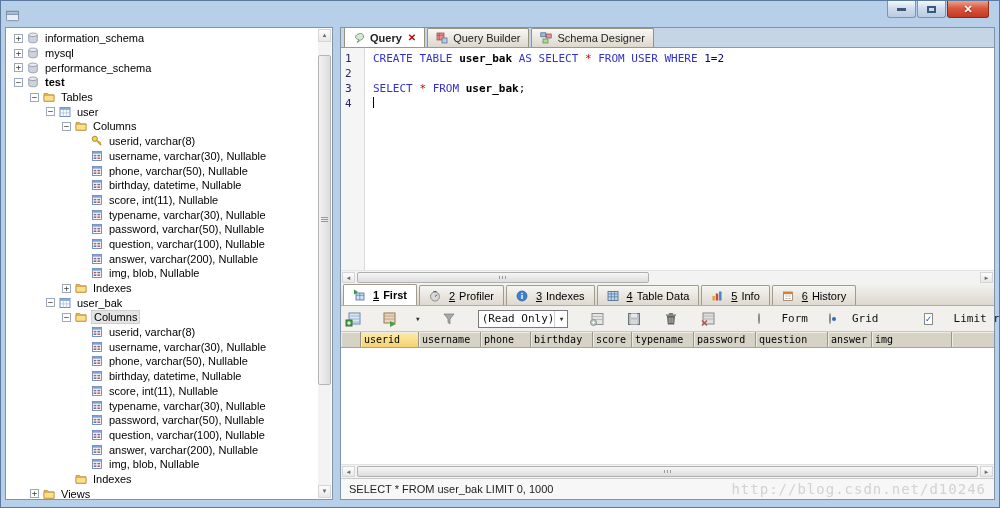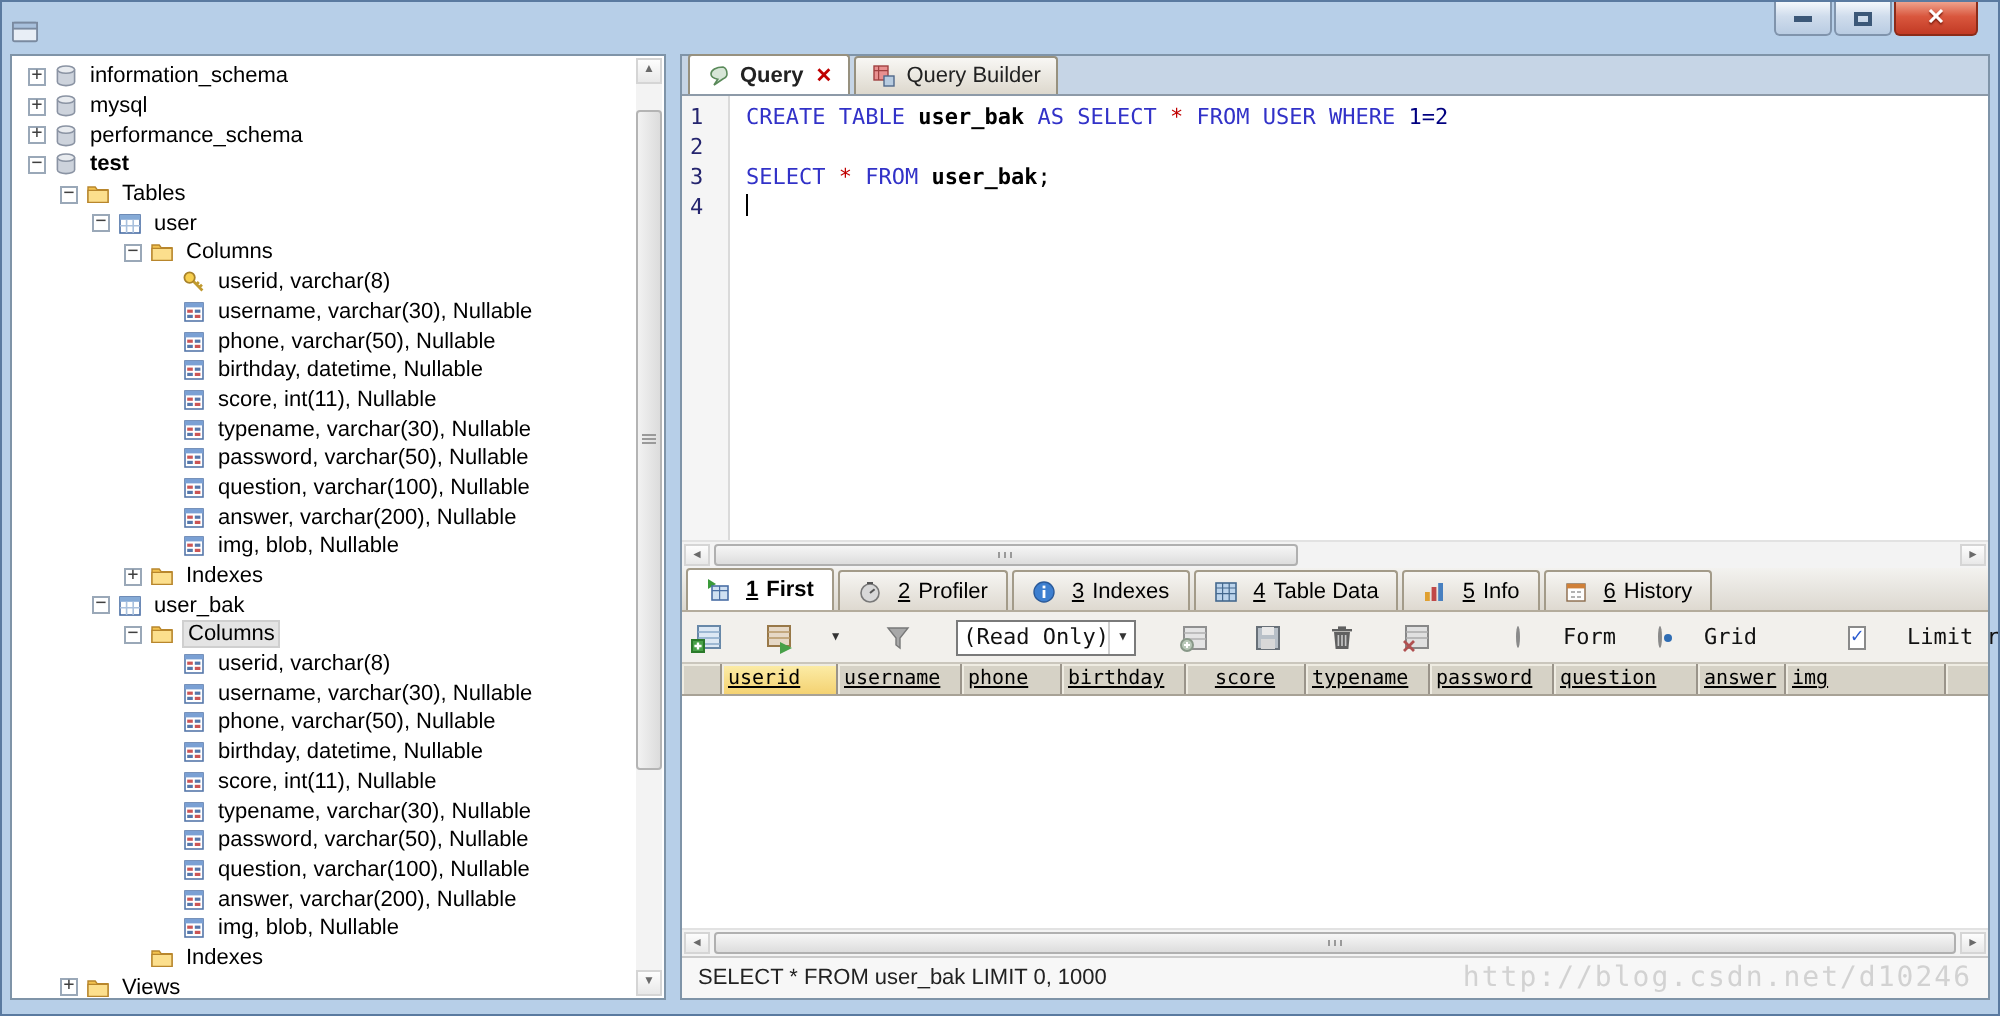--- a/index.html
+++ b/index.html
@@ -72,21 +72,21 @@
   .ddarrow{width:13px;height:16px;border-left:1px solid #d0d0d0;display:flex;align-items:center;justify-content:center;font-size:6px;color:#333;}
   .radio{width:11px;height:11px;border:1px solid #8a8a8a;border-radius:50%;background:radial-gradient(#fff,#e8e8e8);display:inline-block;position:relative;}
   .radio.on::after{content:"";position:absolute;left:2.5px;top:2.5px;width:4px;height:4px;border-radius:50%;background:#2f6db4;}
   .checkbox{width:12px;height:12px;border:1px solid #8a8a8a;background:#fff;display:inline-flex;align-items:center;justify-content:center;font-size:10px;color:#2a5ad0;font-weight:bold;line-height:1;}
   .vsep{width:1px;height:18px;background:#d2cec6;box-shadow:1px 0 0 #fff;margin:0 2px;}
   .spinbtn{width:12px;height:16px;border:1px solid #9a9a9a;background:linear-gradient(#fff,#e4e4e4);display:inline-flex;align-items:center;justify-content:center;font-size:6px;color:#333;}
   .tb-input{height:16px;border:1px solid #7a7a7a;font-family:"DejaVu Sans Mono",monospace;font-size:11px;padding:0 3px;}
   .refresh-btn{height:19px;border:1px solid #707070;border-radius:2px;background:linear-gradient(#fafafa,#e2e2e2);font-family:"DejaVu Sans Mono",monospace;font-size:11px;padding:0 10px;color:#000;}
   
   .gridheader{height:16px;background:#d6d2c6;display:flex;font-family:"DejaVu Sans Mono",monospace;font-size:10px;color:#000;border-bottom:1px solid #a8a296;flex:none;}
-  .gcell{flex:none;border-right:1px solid #9a948a;box-shadow:inset 1px 1px 0 #efece2;padding:2px 3px 0 3px;overflow:hidden;white-space:nowrap;text-decoration:underline;}
+  .gcell{flex:none;border-right:1px solid #9a948a;box-shadow:inset 1px 1px 0 #efece2;padding:2px 3px 0 3px;overflow:hidden;white-space:nowrap;}
   .gcell.hl{background:linear-gradient(#fceda9,#f4d272);}
   .gcell.filler{flex:1;border-right:none;}
   .gridbody{flex:1;background:#fff;}
   
   .statusbar{height:21px;background:#f7f7f7;border-top:1px solid #cacaca;display:flex;align-items:center;justify-content:space-between;padding:0 8px;font-size:11px;color:#222;flex:none;}
   .watermark{color:#d2d2d2;font-family:"DejaVu Sans Mono",monospace;font-size:14px;letter-spacing:1px;}
 </style>
 </head>
 <body>
 
@@ -572,20 +572,30 @@
           </div>
           <div class="dtab">
             <span class="tree-icon">
               <svg width="12" height="12" viewBox="0 0 12 12">
                 <rect x="1" y="1" width="7" height="7" fill="#e89090" stroke="#a04040" stroke-width="0.7"></rect>
                 <path d="M1 3.3h7M3.3 1v7" stroke="#a04040" stroke-width="0.6"></path>
                 <rect x="6" y="6" width="5" height="5" fill="#b8cce0" stroke="#50688a" stroke-width="0.7"></rect>
               </svg>
             </span>
             <span>Query Builder</span>
+          </div>
+          <div class="dtab">
+            <span class="tree-icon">
+              <svg width="12" height="12" viewBox="0 0 12 12">
+                <rect x="0.8" y="0.8" width="5" height="4" fill="#99bbdd" stroke="#446688" stroke-width="0.7"></rect>
+                <rect x="6.2" y="2" width="5" height="4" fill="#dd9999" stroke="#884455" stroke-width="0.7"></rect>
+                <rect x="3" y="7" width="5" height="4" fill="#aadd99" stroke="#558844" stroke-width="0.7"></rect>
+              </svg>
+            </span>
+            <span>Schema Designer</span>
           </div>
         </div>
 
 
       <div class="editor">
         <div class="gutter" id="gutter">
             <div>1</div>
             <div>2</div>
             <div>3</div>
             <div>4</div>
@@ -748,21 +758,21 @@
         <span style="width:8px;"></span>
         <button class="refresh-btn">Refresh</button>
       </div>
 
       <div class="gridheader" id="grid-header">
           <div class="gcell" style="width: 20px;"></div>
           <div class="gcell hl" style="width: 58px;">userid</div>
           <div class="gcell" style="width: 62px;">username</div>
           <div class="gcell" style="width: 50px;">phone</div>
           <div class="gcell" style="width: 62px;">birthday</div>
-          <div class="gcell" style="width: 60px; text-align: center;">score</div>
+          <div class="gcell" style="width: 39px;">score</div>
           <div class="gcell" style="width: 62px;">typename</div>
           <div class="gcell" style="width: 62px;">password</div>
           <div class="gcell" style="width: 72px;">question</div>
           <div class="gcell" style="width: 44px;">answer</div>
           <div class="gcell" style="width: 80px;">img</div>
           <div class="gcell filler"></div>
         </div>
 
       <div class="gridbody"></div>
 

